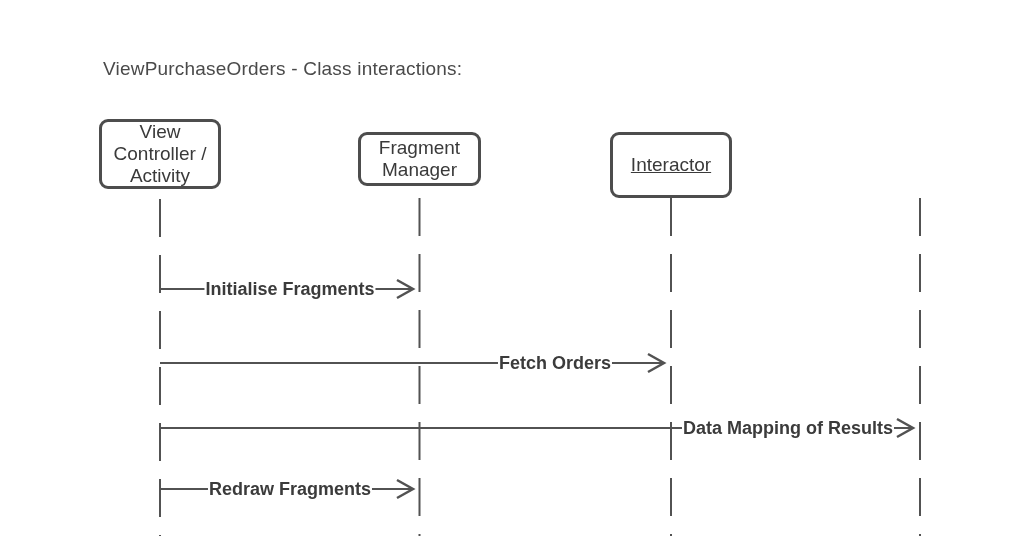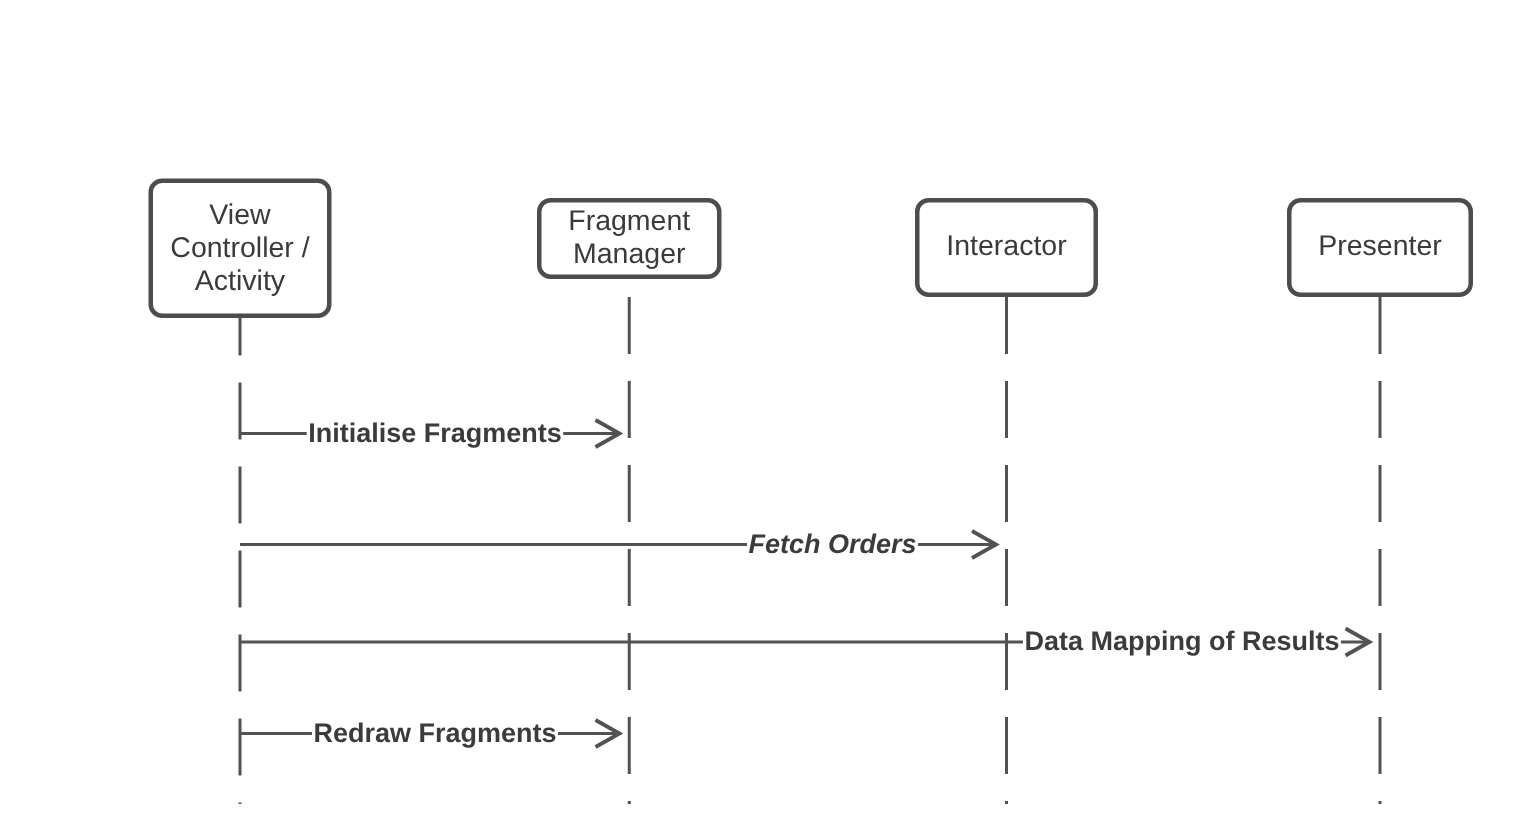--- a/index.html
+++ b/index.html
@@ -39,48 +39,49 @@
     background: #ffffff;
     display: flex;
     align-items: center;
     justify-content: center;
     text-align: center;
     color: #3a3a3a;
     font-size: 19px;
     line-height: 22px;
     padding: 2px 5px;
   }
-  .actor-a1 { left: 99px;  top: 119px; width: 122px; height: 93px; }
+  .actor-a1 { left: 99px;  top: 119px; width: 122px; height: 70px; }
   .actor-a2 { left: 358px; top: 132px; width: 123px; height: 54px; justify-content: flex-end; }
-  .actor-a3 { left: 610px; top: 132px; width: 122px; height: 66px; }
+  .actor-a3 { left: 610px; top: 132px; width: 122px; height: 66px; text-decoration: underline; }
   .actor-a4 { left: 858px; top: 132px; width: 124px; height: 66px; }
   .msg-label {
     position: absolute;
     transform: translate(-50%, -50%);
     background: #ffffff;
     color: #3b3b3b;
     font-size: 18px;
     font-weight: bold;
     white-space: nowrap;
     padding: 0 1px;
     line-height: 19px;
   }
   .msg-m1 { left: 290px; top: 289px; }
-  .msg-m2 { left: 555px; top: 363px; font-style: italic; }
+  .msg-m2 { left: 555px; top: 363px; }
   .msg-m3 { left: 788px; top: 428px; }
   .msg-m4 { left: 290px; top: 489px; }
   .lifeline { stroke: #525252; stroke-width: 2; stroke-dasharray: 38 18; fill: none; }
   .msg-line { stroke: #525252; stroke-width: 2; fill: none; }
   .msg-head { stroke: #525252; stroke-width: 2.5; fill: none; }
 </style>
 </head>
 <body>
 
 <div class="canvas">
 
+  <div class="diagram-title">ViewPurchaseOrders - Class interactions:</div>
 
   <svg class="layer-svg" viewBox="0 0 1020 558">
 
     <line class="lifeline" x1="160" y1="199" x2="160" y2="536"></line>
     <line class="lifeline" x1="419.5" y1="198" x2="419.5" y2="536"></line>
     <line class="lifeline" x1="671" y1="198" x2="671" y2="536"></line>
     <line class="lifeline" x1="920" y1="198" x2="920" y2="536"></line>
 
     <g>
       <line class="msg-line" x1="160" y1="289" x2="413" y2="289"></line>
@@ -105,22 +106,19 @@
 
   <div class="actor-box actor-a1">
     <span>View Controller / Activity</span>
   </div>
   <div class="actor-box actor-a2">
     <span>Fragment Manager</span>
   </div>
   <div class="actor-box actor-a3">
     <span>Interactor</span>
   </div>
-  <div class="actor-box actor-a4">
-    <span>Presenter</span>
-  </div>
 
   <span class="msg-label msg-m1">Initialise Fragments</span>
   <span class="msg-label msg-m2">Fetch Orders</span>
   <span class="msg-label msg-m4">Redraw Fragments</span>
   <span class="msg-label msg-m3">Data Mapping of Results</span>
 
 </div>
 
 </body></html>

